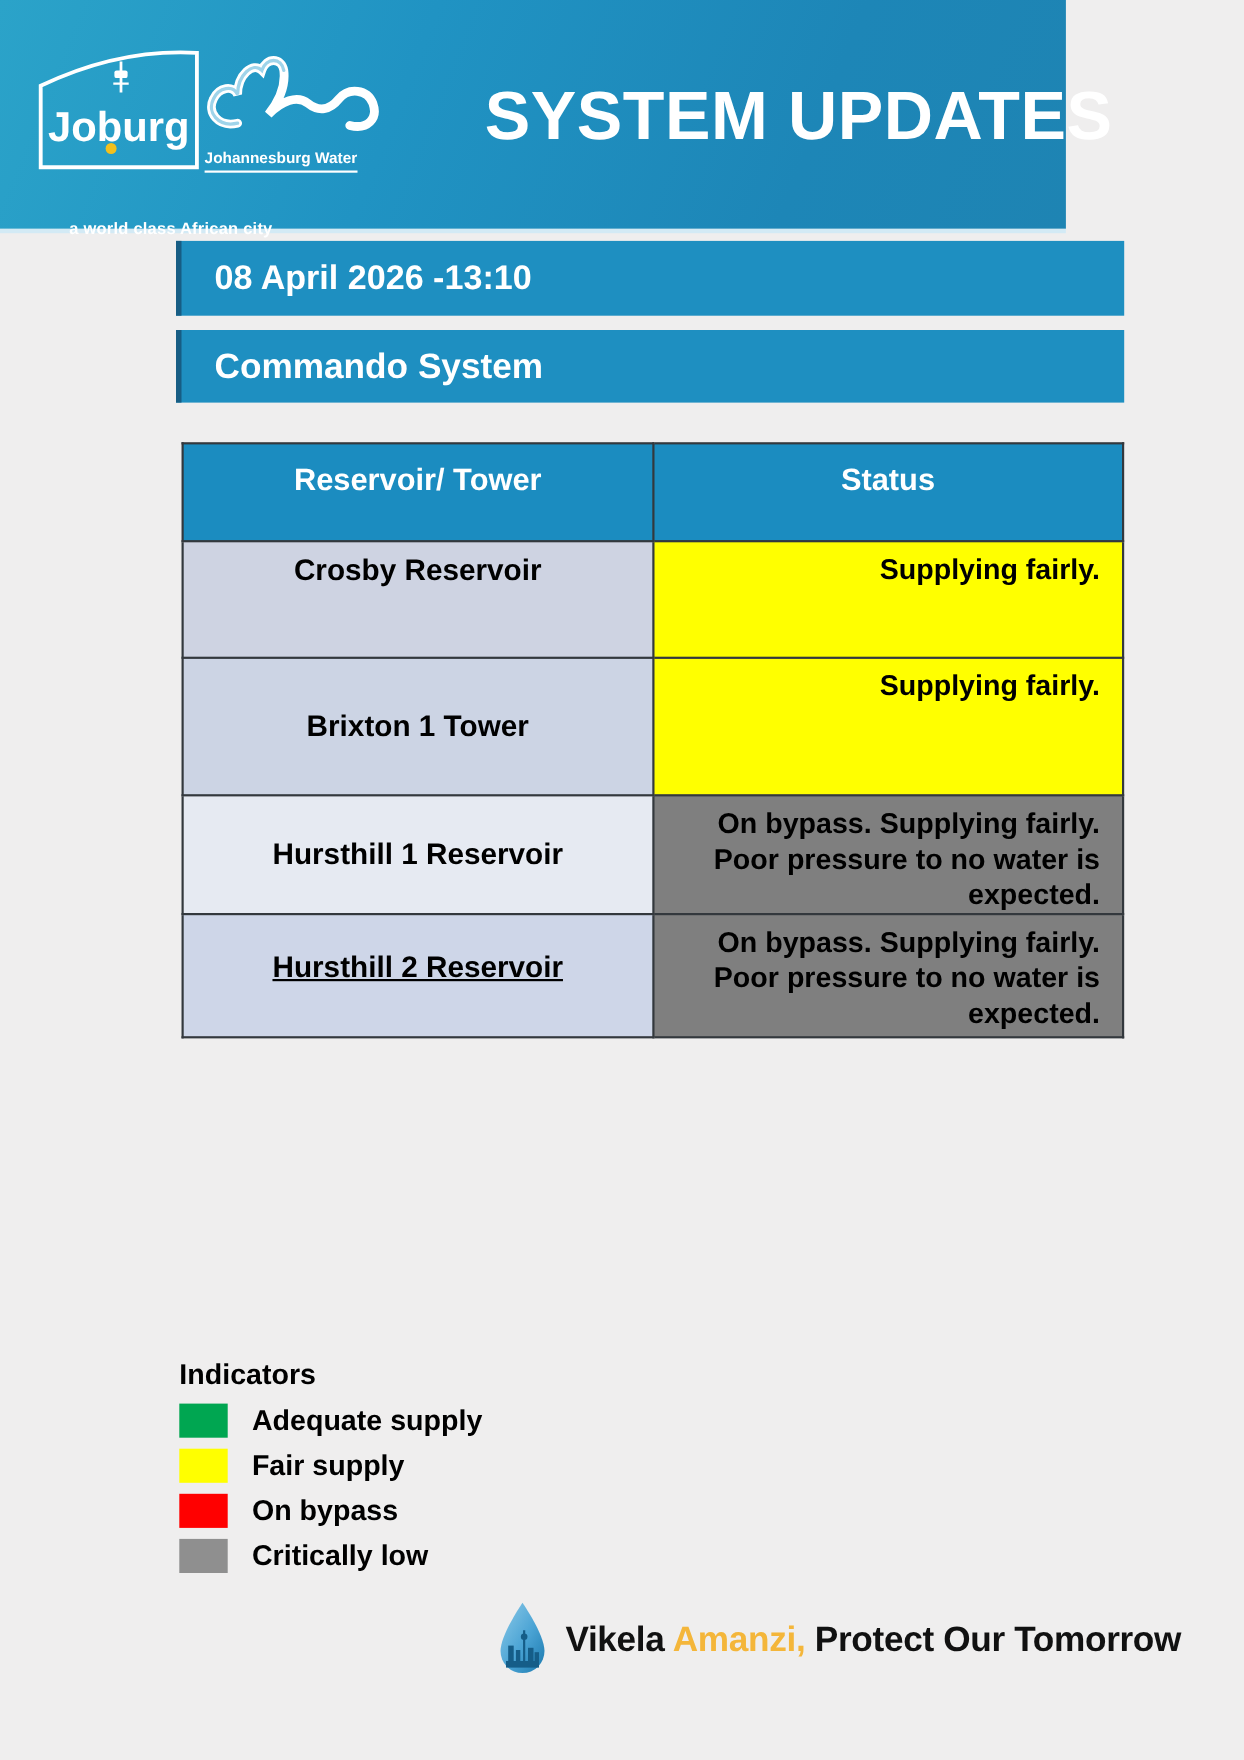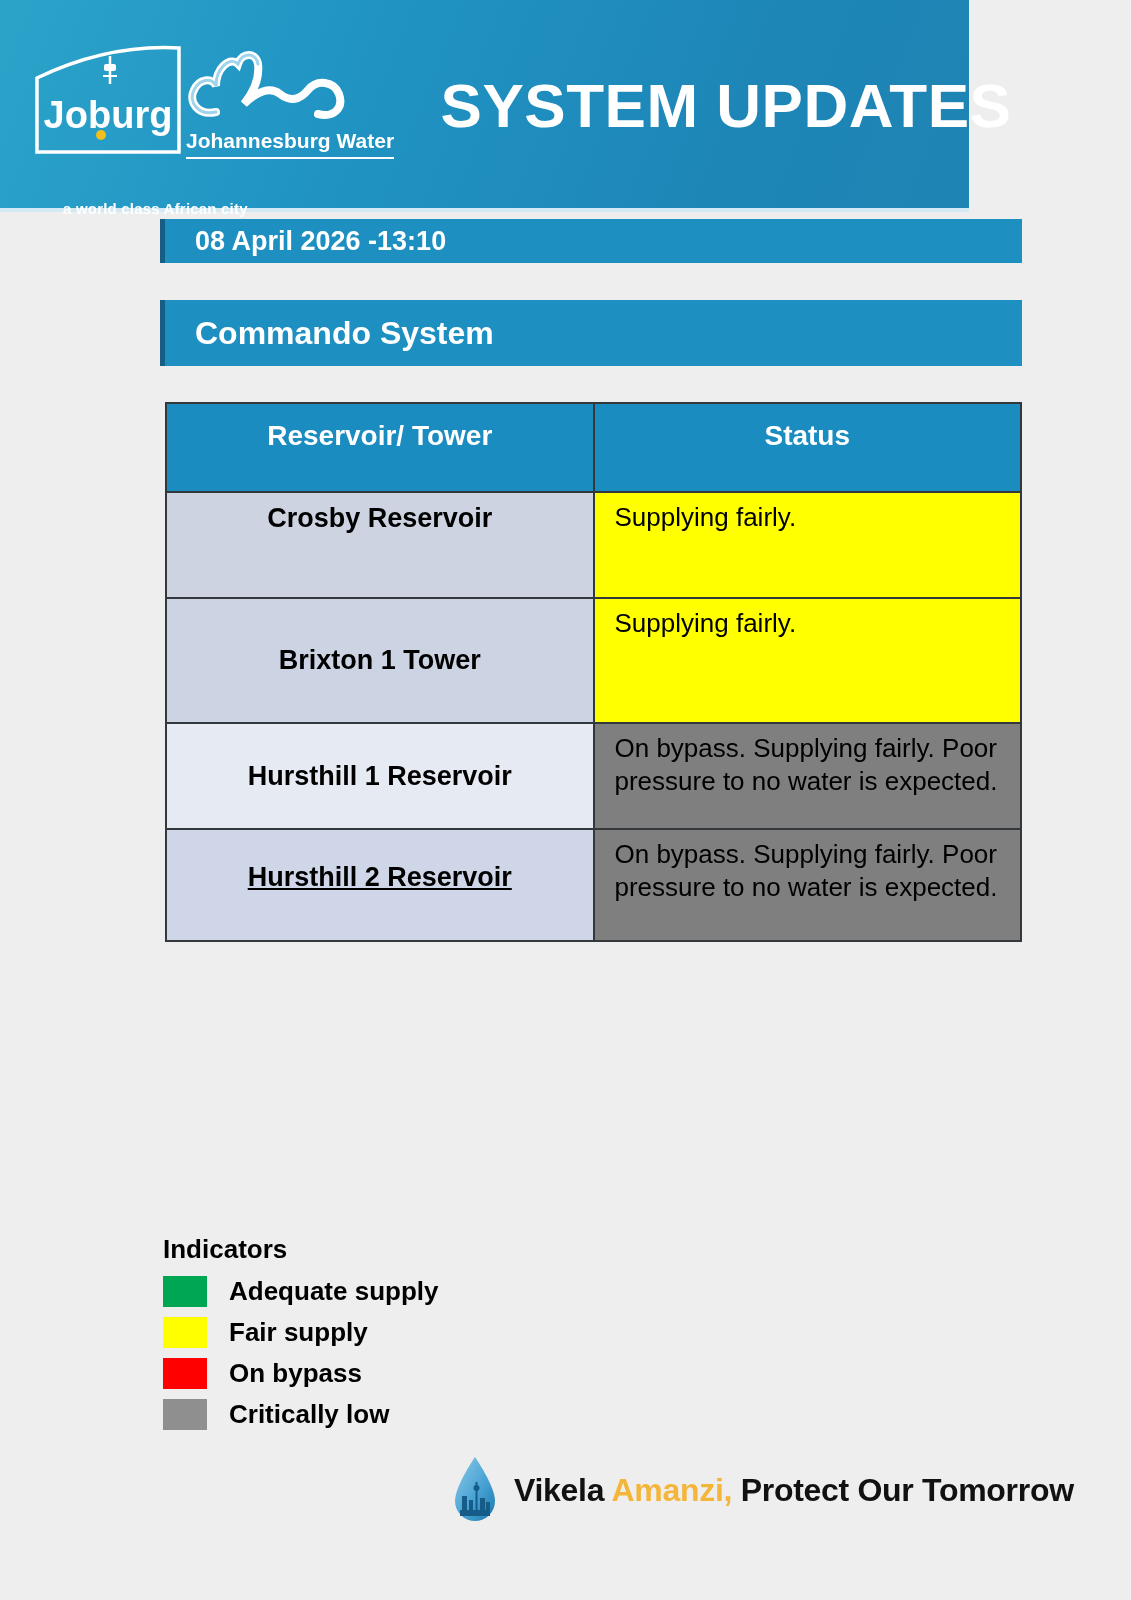--- a/index.html
+++ b/index.html
@@ -6,50 +6,50 @@
   #page{position:relative;width:1131px;height:1600px;background:#efeeee;overflow:hidden;margin:0 auto;}
 
   
   .header{position:absolute;left:0;top:0;width:969px;height:208px;
           background:linear-gradient(112deg,#2ba3c9 0%,#2093c3 38%,#1d86b7 75%,#1e84b3 100%);
           border-bottom:4px solid #d3eaf5;}
   .joburg{position:absolute;left:33px;top:40px;width:150px;}
   .joburg-tagline{position:absolute;left:30px;top:160px;width:180px;color:#ffffff;
                   font-size:15px;font-weight:bold;letter-spacing:.2px;white-space:nowrap;}
   .jw{position:absolute;left:186px;top:50px;width:190px;}
-  .jw-name{display:inline-block;color:#ffffff;font-size:21px;font-weight:bold;
+  .jw-name{display:inline-block;color:#ffffff;font-size:14px;font-weight:bold;
            border-bottom:2px solid #ffffff;padding-bottom:4px;margin-top:-6px;white-space:nowrap;}
   .main-title{position:absolute;left:388px;top:70px;width:676px;text-align:center;
               color:#ffffff;font-size:62px;font-weight:800;letter-spacing:0.5px;white-space:nowrap;}
 
   
   .bar{position:absolute;left:160px;width:862px;background:#1e8fc1;color:#ffffff;
        font-weight:bold;display:flex;align-items:center;padding-left:30px;box-sizing:border-box;
        border-left:5px solid #175d84;}
-  .bar.date{top:219px;height:44px;font-size:27px;}
+  .bar.date{top:219px;height:68px;font-size:31px;}
   .bar.system{top:300px;height:66px;font-size:32px;}
 
   
   .tablewrap{position:absolute;left:165px;top:402px;width:857px;}
   table{border-collapse:collapse;table-layout:fixed;width:857px;background:#ffffff;}
   th,td{border:2px solid #33383d;}
   thead tr{height:89px;}
   th{background:#1b8cc0;color:#ffffff;font-size:28px;font-weight:bold;
      vertical-align:top;padding-top:16px;text-align:center;}
   tbody tr:nth-child(1){height:106px;}
   tbody tr:nth-child(2){height:125px;}
   tbody tr:nth-child(3){height:106px;}
   tbody tr:nth-child(4){height:112px;}
   tbody tr:nth-child(5){height:190px;}
   .cell-name{text-align:center;font-size:27px;font-weight:bold;color:#000;}
   .va-top{vertical-align:top;padding-top:10px;}
   .va-mid{vertical-align:middle;}
   .va-deep{vertical-align:top;padding-top:32px;text-decoration:underline;}
-  .cell-status{text-align:left;vertical-align:top;padding:8px 20px 0 20px;
-               font-size:26px;font-weight:normal;color:#000;line-height:1.25;}
+  .cell-status{text-align:right;vertical-align:top;padding:8px 20px 0 20px;
+               font-size:26px;font-weight:bold;color:#000;line-height:1.25;}
 
   
   .legend{position:absolute;left:163px;top:1234px;}
   .legend-title{font-size:26px;font-weight:bold;color:#000;margin-bottom:10px;}
   .legend-item{display:flex;align-items:center;margin-bottom:9px;height:32px;}
   .legend-swatch{width:44px;height:31px;margin-right:22px;flex:none;}
   .legend-label{font-size:26px;font-weight:bold;color:#000;white-space:nowrap;}
 
   
   .footer{position:absolute;left:452px;top:1456px;display:flex;align-items:center;gap:16px;}

